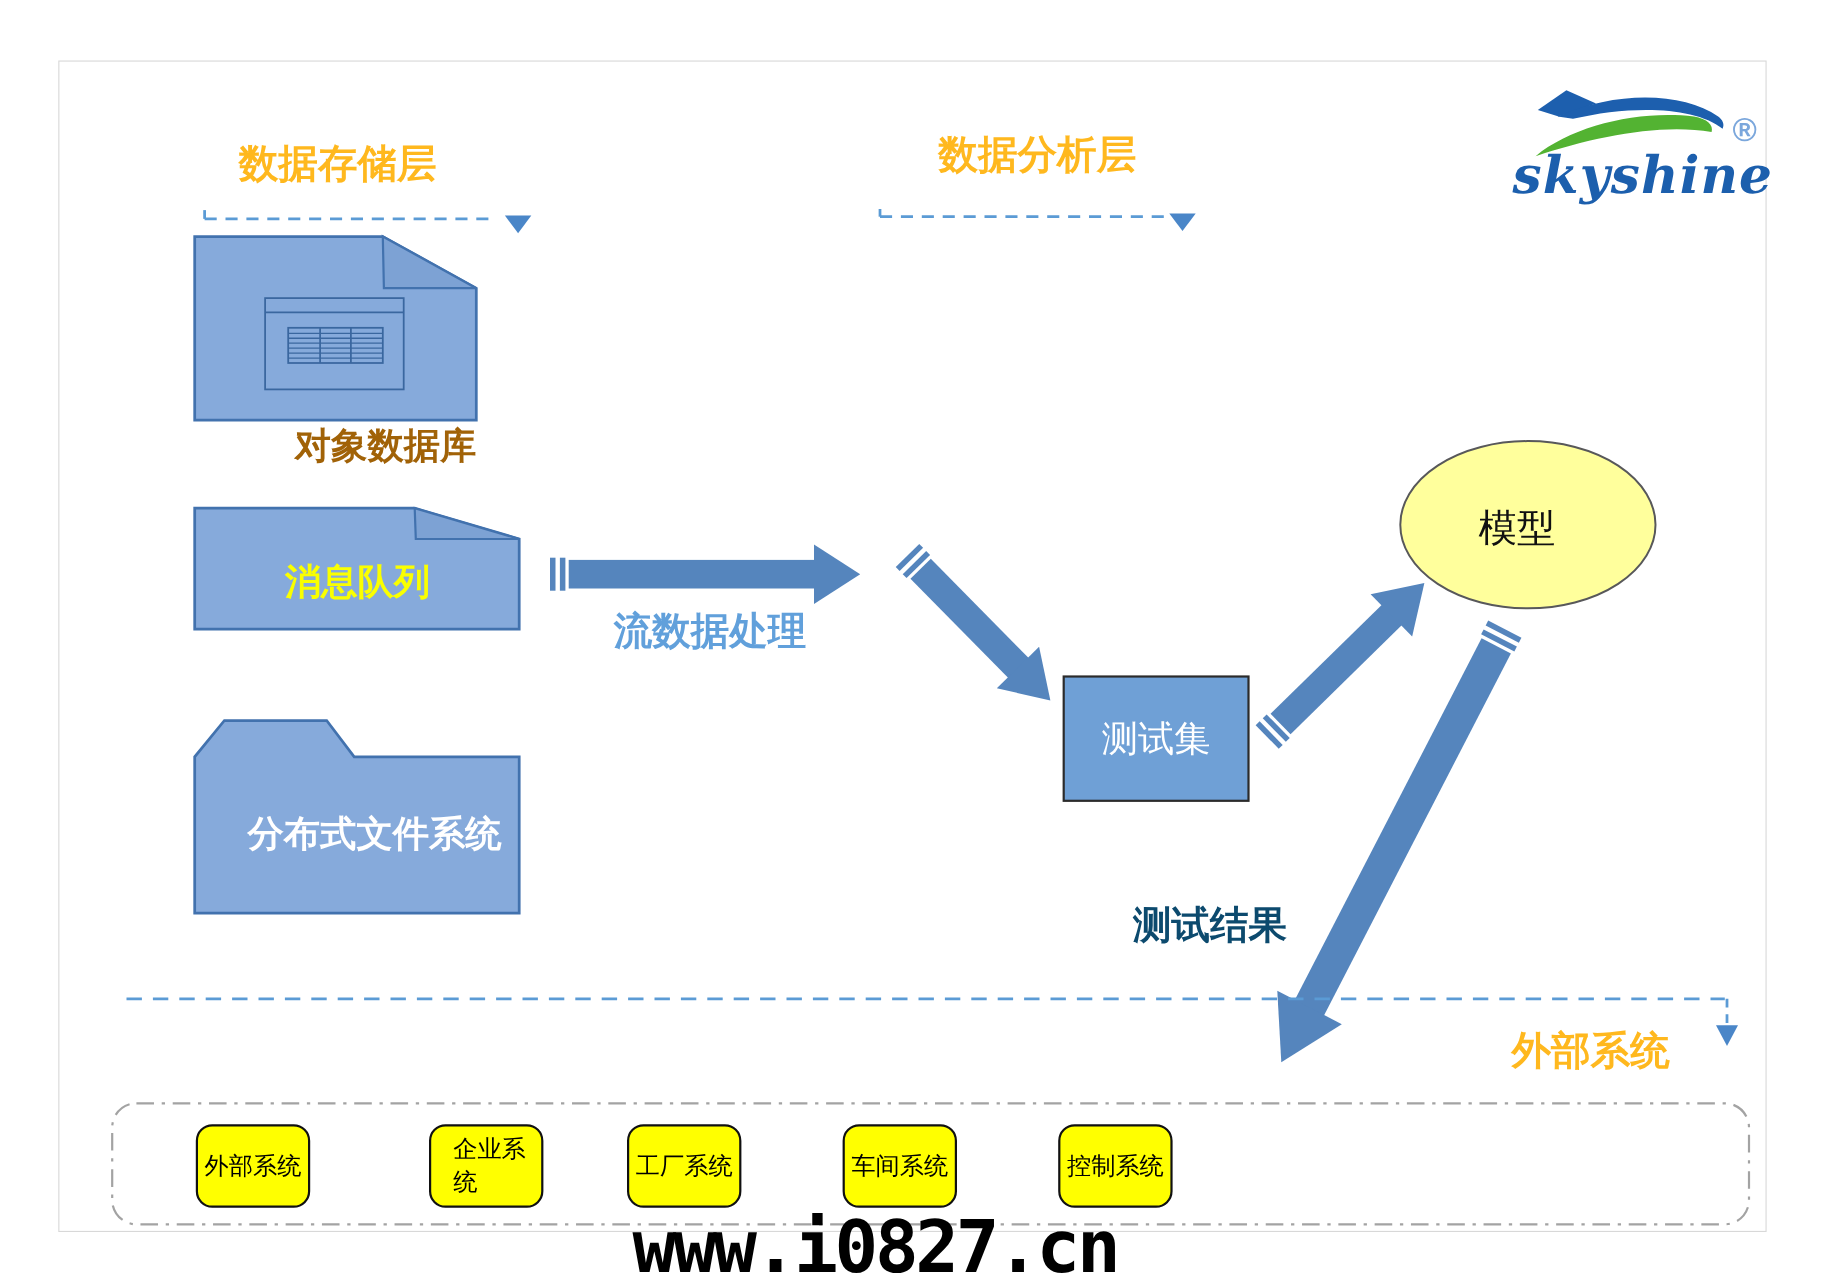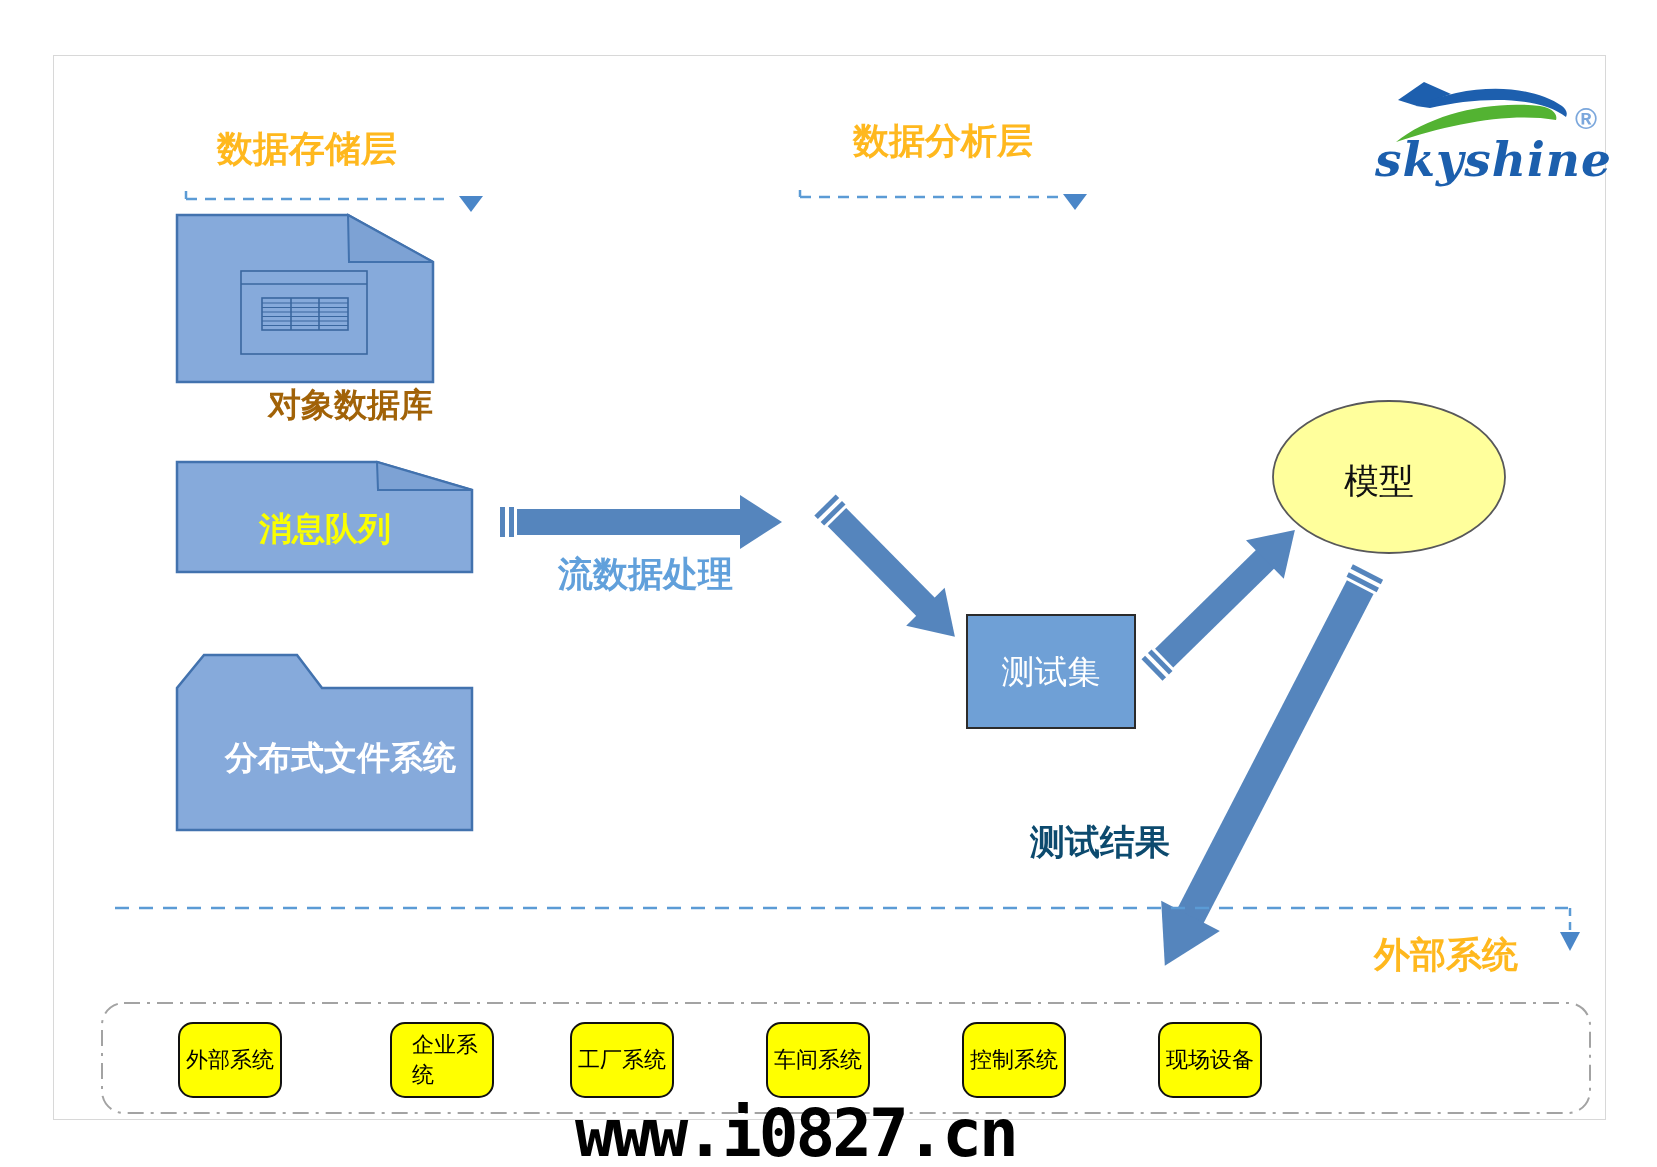--- a/index.html
+++ b/index.html
@@ -142,21 +142,20 @@
   <div class="lbl lbl-model">模型</div>
 
   <div class="lbl lbl-stream">流数据处理</div>
   <div class="lbl lbl-result">测试结果</div>
 
   <div class="sysbox" style="left:178px;">外部系统</div>
   <div class="sysbox" style="left:390px;padding-left:20px;">企业系统</div>
   <div class="sysbox" style="left:570px;">工厂系统</div>
   <div class="sysbox" style="left:766px;">车间系统</div>
   <div class="sysbox" style="left:962px;">控制系统</div>
-  <div class="sysbox" style="left:1158px;">现场设备</div>
 
   <div class="logo">
     <svg width="240" height="110" viewBox="0 0 240 110">
       <polygon points="23,20 49,2 76,14 42,26" fill="#1D5FAE"></polygon>
       <path d="M41,26 C95,2 155,4 187,26 C191,29 193,33 191,37 C165,16 105,16 55,28 Z" fill="#1D5FAE"></path>
       <path d="M21,62 C55,34 115,20 165,26 C177,28 183,34 181,40 C135,32 75,44 21,62 Z" fill="#53B332"></path>
     </svg>
     <div class="logo-word">skyshine</div>
     <div class="logo-reg">®</div>
   </div>

